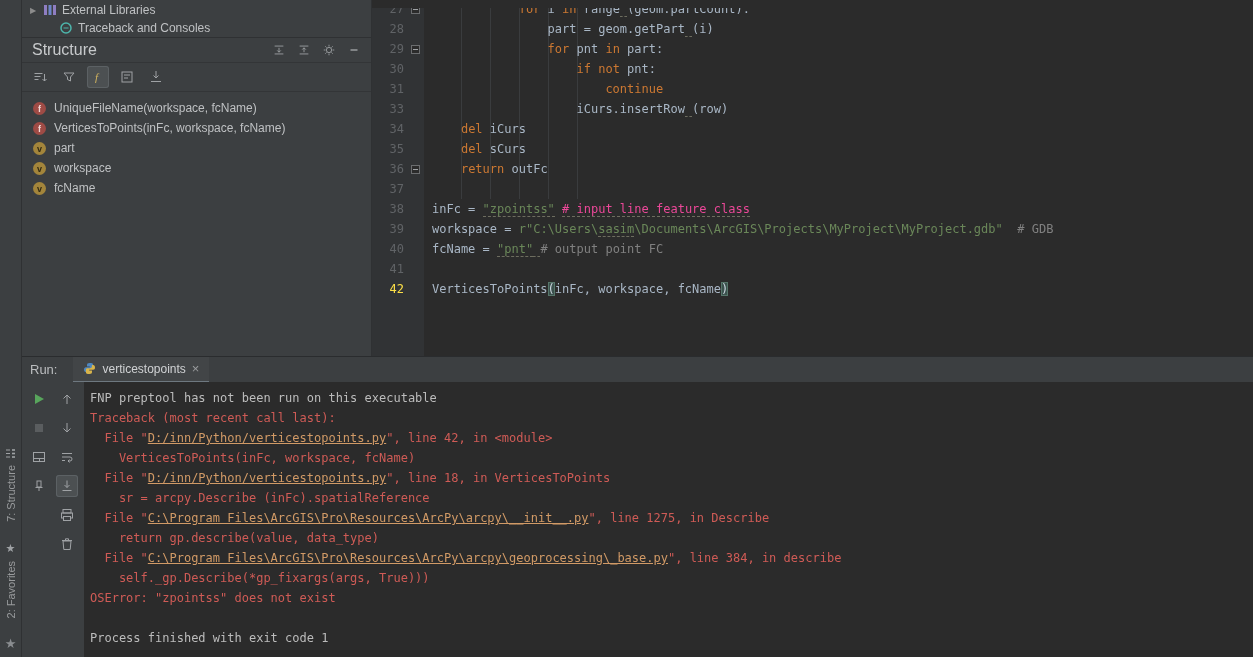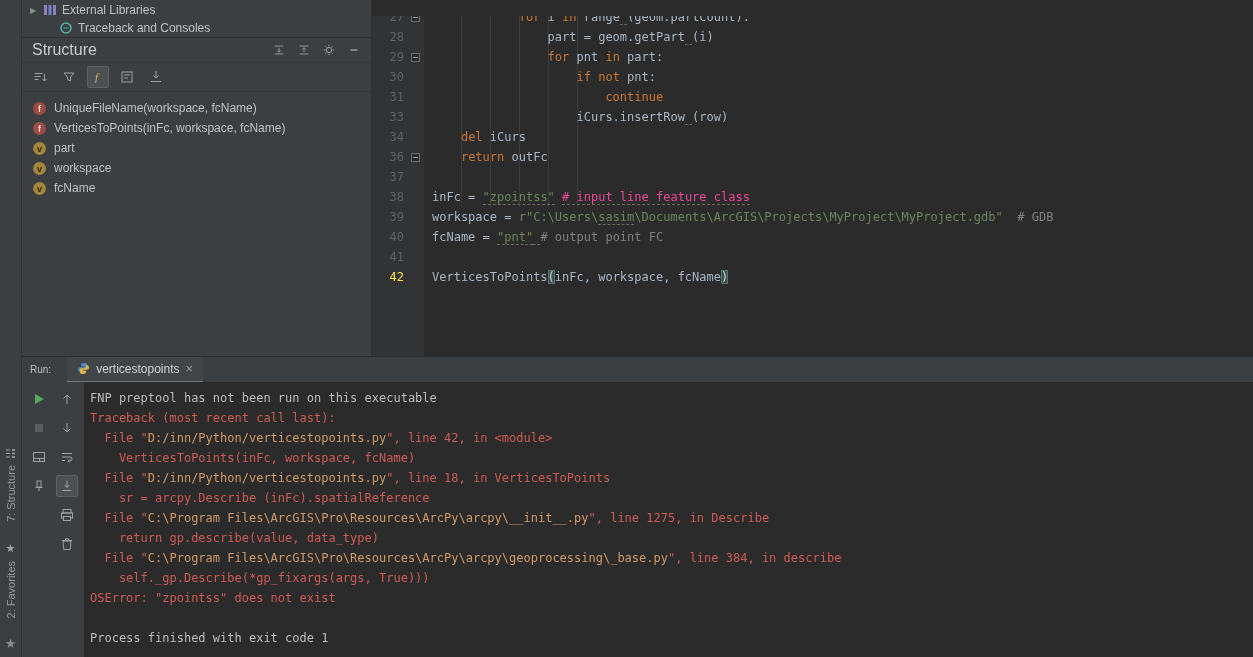--- a/index.html
+++ b/index.html
@@ -27,21 +27,21 @@
   .sp-toolbar{height:29px;display:flex;align-items:center;gap:7px;padding:0 7px;border-bottom:1px solid #333537}
   .tb-btn{width:22px;height:22px;display:flex;align-items:center;justify-content:center;border-radius:3px;cursor:pointer}
   .tb-btn.active{background:#4c5052;box-shadow:inset 0 0 0 1px #5c6164}
   .sp-tree{padding-top:6px}
   .tree-row{display:flex;align-items:center;gap:8px;height:20px;padding-left:11px;font-size:12px;color:#bfc1c3;cursor:pointer}
   .tree-circ{display:inline-flex;width:13px;height:13px;border-radius:50%;align-items:center;justify-content:center;font:700 9px "Liberation Sans",sans-serif;flex:0 0 13px}
   .tree-circ.func{background:#9e4b45;color:#f0d6d4}
   .tree-circ.var{background:#a3853b;color:#332b12}
 
   
-  .editor{position:absolute;left:372px;top:16px;width:881px;height:356px;background:#2b2b2b;overflow:hidden;cursor:text}
+  .editor{position:absolute;left:372px;top:8px;width:881px;height:356px;background:#2b2b2b;overflow:hidden;cursor:text}
   .gutter-bg{position:absolute;left:0;top:0;bottom:0;width:52px;background:#313335}
   .guides div{position:absolute;width:1px;background:#3a3c3e;top:0;height:191px}
   .ed-lines{position:absolute;left:0;top:-9px;right:0;font:12px "DejaVu Sans Mono",monospace;line-height:20px}
   .ed-row{display:flex;height:20px;white-space:pre}
   .ed-num{width:32px;flex:0 0 32px;text-align:right;color:#606366;user-select:none}
   .ed-num.cur{color:#fde047}
   .ed-fold{width:20px;flex:0 0 20px;display:flex;align-items:center;justify-content:flex-end;padding-right:4px}
   .fold-box{width:9px;height:9px;border:1px solid #6b6d6f;background:#2b2b2b;position:relative}
   .fold-box:after{content:"";position:absolute;left:1px;right:1px;top:3px;border-top:1px solid #9fa2a5}
   .ed-code{padding-left:8px;color:#a9b7c6}
@@ -49,38 +49,38 @@
   .t-k{color:#cc7832}
   .t-s{color:#6a8759}
   .t-su{color:#6a8759;border-bottom:1px dashed #6d6d5f}
   .t-c{color:#808080}
   .t-cu{color:#ec4899;border-bottom:1px dashed #6d6d5f}
   .t-sq{border-bottom:1px dashed #6d6d5f}
   .t-hb{color:#c9d4dd;background:#3b514d;box-shadow:inset 0 0 0 1px #56766a}
 
   
   .run-header{position:absolute;left:22px;top:356px;right:0;height:26px;background:#3c3f41;border-top:1px solid #2a2c2e;display:flex;align-items:center;padding-left:8px;gap:16px}
-  .run-label{font-size:10px;color:#bbbdbf}
+  .run-label{font-size:13px;color:#bbbdbf}
   .run-tab{display:flex;align-items:center;gap:6px;height:26px;padding:0 10px;background:#424547;border-bottom:2px solid #6e7880;cursor:pointer}
   .tab-title{font-size:12px;color:#d0d2d4}
   .tab-close{color:#9a9c9e;font-size:13px;line-height:1;cursor:pointer}
 
   
   .console-toolbar{position:absolute;left:22px;top:382px;width:62px;bottom:0;background:#3c3f41;display:flex;gap:6px;justify-content:center;padding-top:6px}
   .ct-col{display:flex;flex-direction:column;gap:7px;align-items:center}
   .ct-btn{width:22px;height:22px;display:flex;align-items:center;justify-content:center;border-radius:3px;cursor:pointer}
   .ct-btn.active{background:#4c5052;box-shadow:inset 0 0 0 1px #5c6164}
   .ct-btn.disabled{opacity:.55;cursor:default}
 
   
   .console{position:absolute;left:84px;top:382px;right:0;bottom:0;background:#2b2b2b;font:12px "DejaVu Sans Mono",monospace;line-height:20px;padding:6px 0 0 6px;white-space:pre;cursor:text}
   .con-line{height:20px}
   .con-out{color:#bcbcbc}
   .con-err{color:#cf5b56}
-  .con-link{color:#d19a66;cursor:pointer}
+  .con-link{color:#d19a66;text-decoration:underline;cursor:pointer}
   .icon svg{display:block}
 </style>
 </head>
 <body>
 
 <div class="ide">
 
   <div class="stripe">
       <div class="stripe-btn">
         <span class="icon">
@@ -219,20 +219,21 @@
         <div style="left: 204.5px;"></div>
       </div>
     <div class="ed-lines">
         <div class="ed-row"><span class="ed-num">27</span><span class="ed-fold"><span class="fold-box"></span></span><span class="ed-code"><span class="t-p">            </span><span class="t-k">for</span><span class="t-p"> i </span><span class="t-k">in</span><span class="t-p"> range</span><span class="t-sq"> </span><span class="t-p">(geom.partCount):</span></span></div>
         <div class="ed-row"><span class="ed-num">28</span><span class="ed-fold"></span><span class="ed-code"><span class="t-p">                part = geom.getPart</span><span class="t-sq"> </span><span class="t-p">(i)</span></span></div>
         <div class="ed-row"><span class="ed-num">29</span><span class="ed-fold"><span class="fold-box"></span></span><span class="ed-code"><span class="t-p">                </span><span class="t-k">for</span><span class="t-p"> pnt </span><span class="t-k">in</span><span class="t-p"> part:</span></span></div>
         <div class="ed-row"><span class="ed-num">30</span><span class="ed-fold"></span><span class="ed-code"><span class="t-p">                    </span><span class="t-k">if</span><span class="t-p"> </span><span class="t-k">not</span><span class="t-p"> pnt:</span></span></div>
         <div class="ed-row"><span class="ed-num">31</span><span class="ed-fold"></span><span class="ed-code"><span class="t-p">                        </span><span class="t-k">continue</span></span></div>
         <div class="ed-row"><span class="ed-num">33</span><span class="ed-fold"></span><span class="ed-code"><span class="t-p">                    iCurs.insertRow</span><span class="t-sq"> </span><span class="t-p">(row)</span></span></div>
         <div class="ed-row"><span class="ed-num">34</span><span class="ed-fold"></span><span class="ed-code"><span class="t-p">    </span><span class="t-k">del</span><span class="t-p"> iCurs</span></span></div>
+        <div class="ed-row"><span class="ed-num">35</span><span class="ed-fold"></span><span class="ed-code"><span class="t-p">    </span><span class="t-k">del</span><span class="t-p"> sCurs</span></span></div>
         <div class="ed-row"><span class="ed-num">36</span><span class="ed-fold"><span class="fold-box"></span></span><span class="ed-code"><span class="t-p">    </span><span class="t-k">return</span><span class="t-p"> outFc</span></span></div>
         <div class="ed-row"><span class="ed-num">37</span><span class="ed-fold"></span><span class="ed-code"></span></div>
         <div class="ed-row"><span class="ed-num">38</span><span class="ed-fold"></span><span class="ed-code"><span class="t-p">inFc = </span><span class="t-su">"zpointss"</span><span class="t-p"> </span><span class="t-cu"># input line feature class</span></span></div>
         <div class="ed-row"><span class="ed-num">39</span><span class="ed-fold"></span><span class="ed-code"><span class="t-p">workspace = </span><span class="t-s">r"C:\Users\</span><span class="t-su">sasim</span><span class="t-s">\Documents\ArcGIS\Projects\MyProject\MyProject.gdb"</span><span class="t-p">  </span><span class="t-c"># GDB</span></span></div>
         <div class="ed-row"><span class="ed-num">40</span><span class="ed-fold"></span><span class="ed-code"><span class="t-p">fcName = </span><span class="t-su">"pnt"</span><span class="t-sq"> </span><span class="t-c"># output point FC</span></span></div>
         <div class="ed-row"><span class="ed-num">41</span><span class="ed-fold"></span><span class="ed-code"></span></div>
         <div class="ed-row"><span class="ed-num cur">42</span><span class="ed-fold"></span><span class="ed-code"><span class="t-p">VerticesToPoints</span><span class="t-hb">(</span><span class="t-p">inFc, workspace, fcName</span><span class="t-hb">)</span></span></div>
       </div>
   </div>
 

